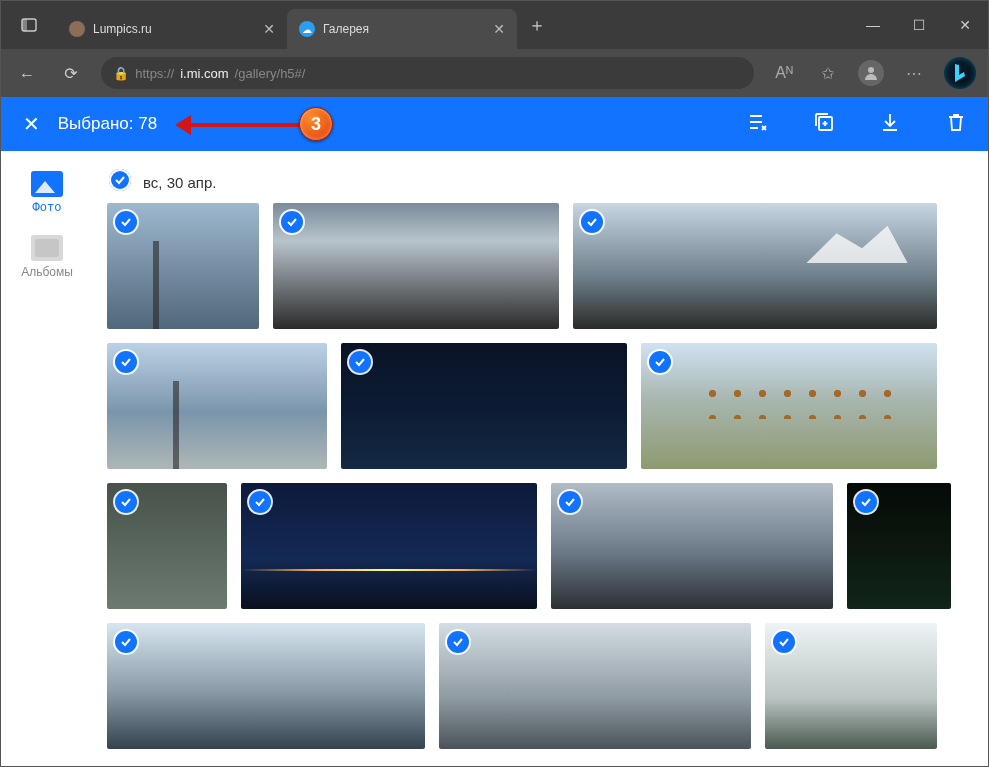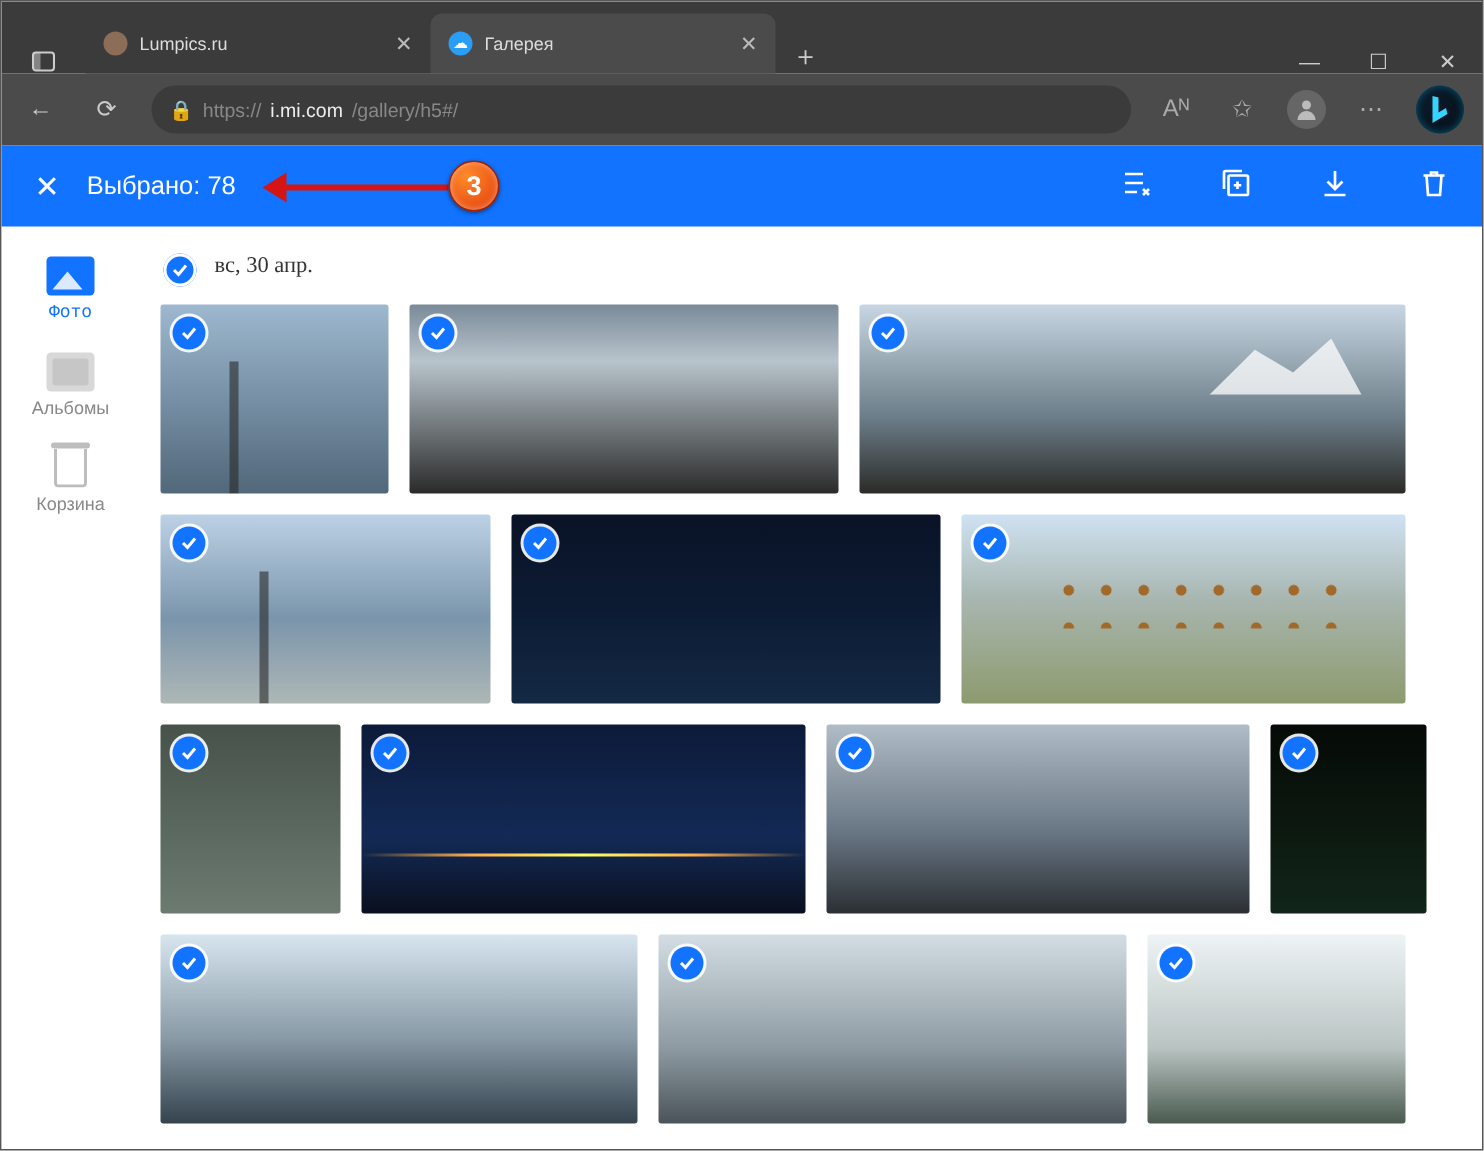--- a/index.html
+++ b/index.html
@@ -10,21 +10,21 @@
     height: 767px;
     overflow: hidden;
     border: 1px solid #555;
     position: relative;
   }
   
   .titlebar {
     height: 48px;
     background: #3b3b3b;
     display: flex;
-    align-items: flex-end;
+    align-items: center;
     color: #ddd;
     font-size: 12px;
   }
   .titlebar .tab-spacer {
     width: 56px;
     display: flex; align-items: center; justify-content: center;
   }
   .tab {
     display: flex;
     align-items: center;
@@ -166,23 +166,23 @@
   .sb-icon.trash{
     background:none;width:22px;height:26px;border:2px solid #bdbdbd;border-radius:0 0 3px 3px;border-top:none;position:relative;
   }
   .sb-icon.trash::before{content:"";position:absolute;top:-4px;left:-4px;right:-4px;height:4px;background:#bdbdbd;border-radius:2px;}
   .gallery {
     flex:1;
     overflow:auto;
     padding: 10px 18px 0 14px;
   }
   .date-head {
-    display:flex; align-items:flex-start; gap:12px;
+    display:flex; align-items:flex-end; gap:12px;
     margin: 8px 0 12px 2px;
-    font-size: 15px; color:#333;font-family:Liberation Serif, serif;
+    font-size: 15px; color:#333;
   }
   .checkcircle {
     width:22px;height:22px;border-radius:50%;
     background:#1173ff; display:flex;align-items:center;justify-content:center;
     box-shadow: 0 0 0 2px #fff inset;
   }
   .checkcircle svg{width:12px;height:12px;}
   .grid { display:flex; flex-wrap: nowrap; gap: 14px; margin-bottom:14px;}
   .ph {
     height: 126px;
@@ -310,24 +310,20 @@
 
   <div class="sidebar">
     <div class="sb-item active">
       <div class="sb-icon photo"></div>
       <span>Фото</span>
     </div>
     <div class="sb-item">
       <div class="sb-icon album"></div>
       <span>Альбомы</span>
     </div>
-    <div class="sb-item">
-      <div class="sb-icon trash"></div>
-      <span>Корзина</span>
-    </div>
   </div>
 
   <div class="gallery">
     <div class="date-head">
       <span class="checkcircle">
         <svg viewBox="0 0 12 12">
             <path d="M2 6l3 3 5-6" stroke="#fff" stroke-width="2" fill="none"></path>
           </svg>
       </span>
       <span>вс, 30 апр.</span>

